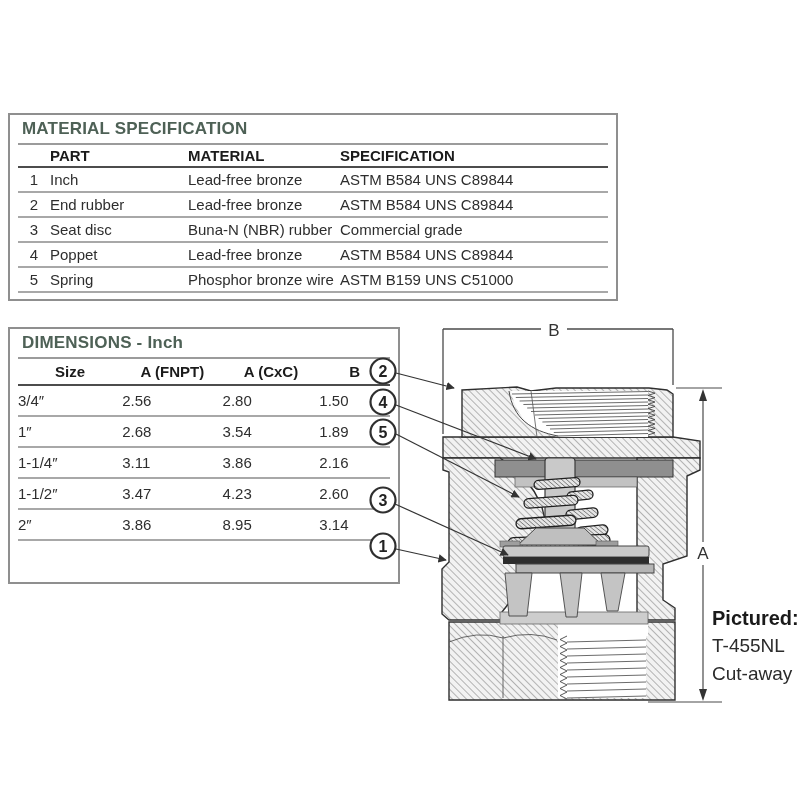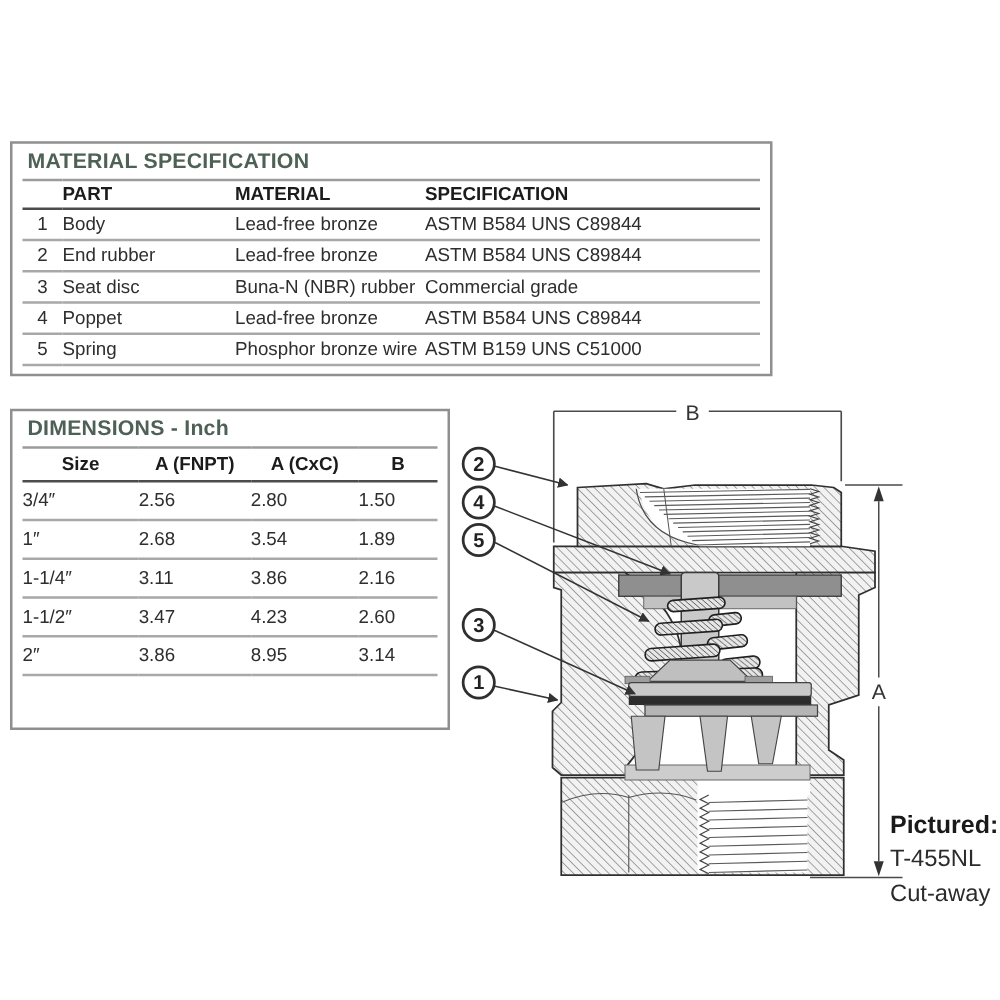--- a/index.html
+++ b/index.html
@@ -7,26 +7,26 @@
         font-family:"Liberation Sans",sans-serif;}
   .panel{position:absolute;box-sizing:border-box;background:#fff;border:2px solid #8f8f8f;padding:3px 8px 0 8px;}
   .panel h2{font:700 17px/22px "Liberation Sans",sans-serif;color:#4e6156;margin:0 0 3px 4px;letter-spacing:.2px;}
   .panel table{width:100%;border-collapse:collapse;font:400 15px "Liberation Sans",sans-serif;color:#2e2e2e;table-layout:fixed;}
   .panel thead th{border-top:2px solid #9b9b9b;border-bottom:2px solid #4c4c4c;
         font-weight:700;color:#1b1b1b;height:21px;padding:0;}
   .panel tbody td{border-bottom:2px solid #a8a8a8;height:23px;padding:0;}
   .mat{left:8px;top:113px;width:610px;height:188px;}
   .mat th,.mat td{text-align:left;}
   .mat th:first-child,.mat td:first-child{text-align:center;}
-  .dim{left:8px;top:327px;width:352px;height:257px;}
+  .dim{left:8px;top:327px;width:392px;height:257px;}
   .dim thead th{height:25px;}
   .dim tbody td{height:29px;}
   .dim th,.dim td{}
   .valve{position:absolute;left:360px;top:312px;width:440px;height:400px;margin:0;}
-  .caption{position:absolute;left:712px;top:647px;width:88px;color:#1a1a1a;}
+  .caption{position:absolute;left:712px;top:605px;width:88px;color:#1a1a1a;}
   .caption .cap-head{font:700 20px/27px "Liberation Sans",sans-serif;}
   .caption .cap-line{font:400 19px/28px "Liberation Sans",sans-serif;color:#2b2b2b;}
 </style>
 </head>
 <body>
 
 <div class="page">
 
   <section class="panel mat">
     <h2>MATERIAL SPECIFICATION</h2>
@@ -41,21 +41,21 @@
         <tr>
           <th></th>
           <th>PART</th>
           <th>MATERIAL</th>
           <th>SPECIFICATION</th>
         </tr>
       </thead>
       <tbody>
           <tr>
             <td>1</td>
-            <td>Body</td>
+            <td>Inch</td>
             <td>Lead-free bronze</td>
             <td>ASTM B584 UNS C89844</td>
           </tr>
           <tr>
             <td>2</td>
             <td>End rubber</td>
             <td>Lead-free bronze</td>
             <td>ASTM B584 UNS C89844</td>
           </tr>
           <tr>

